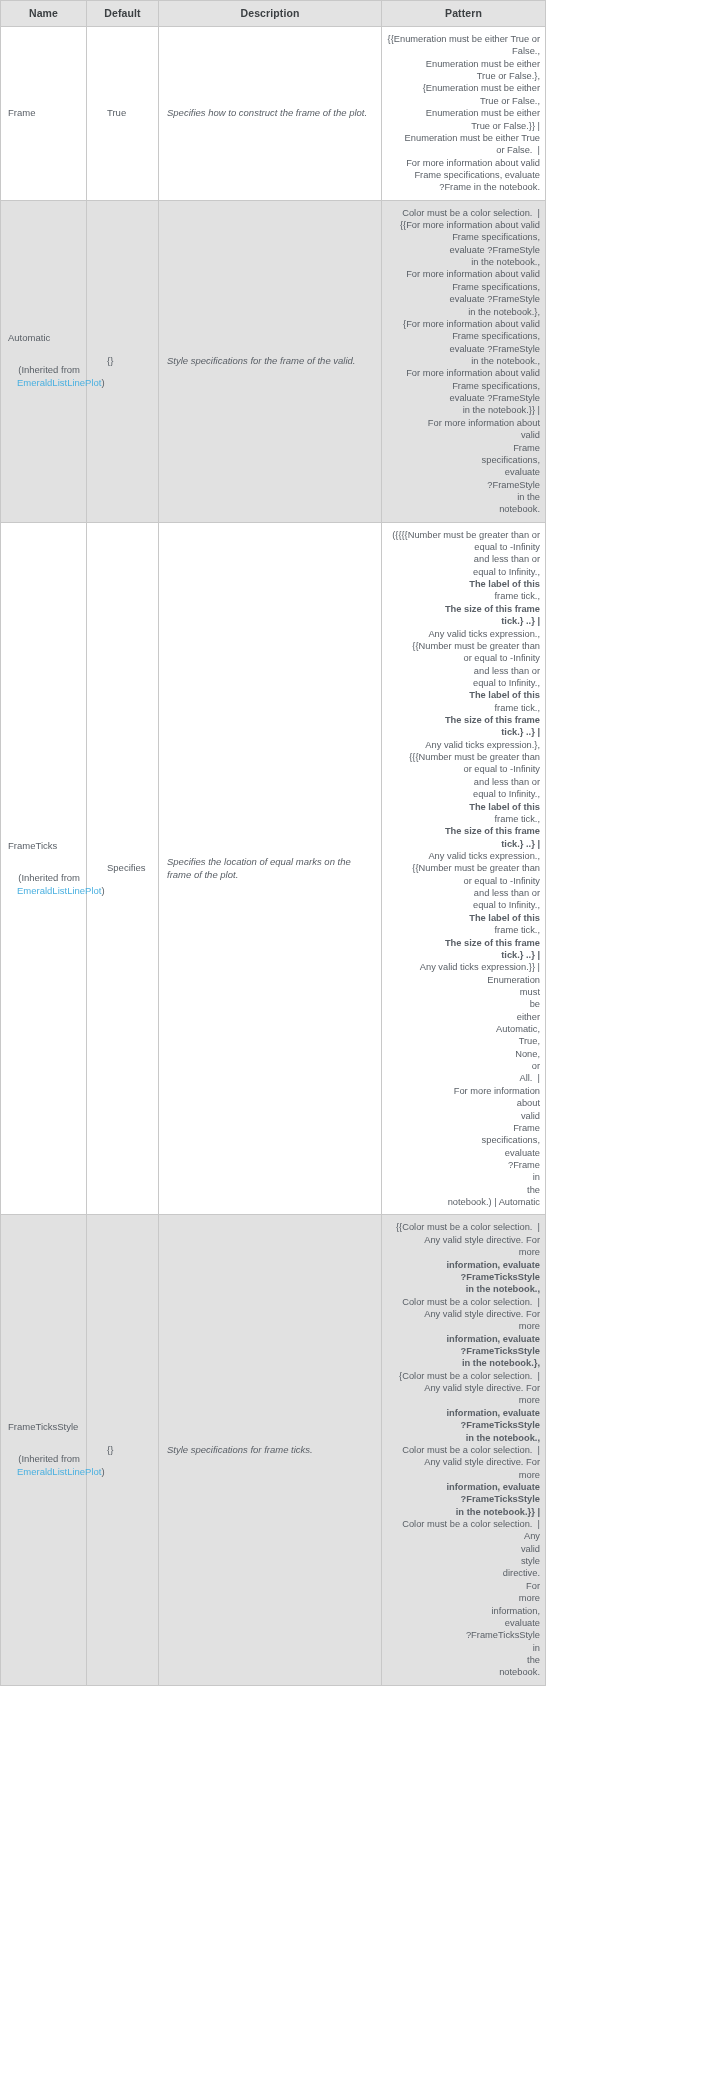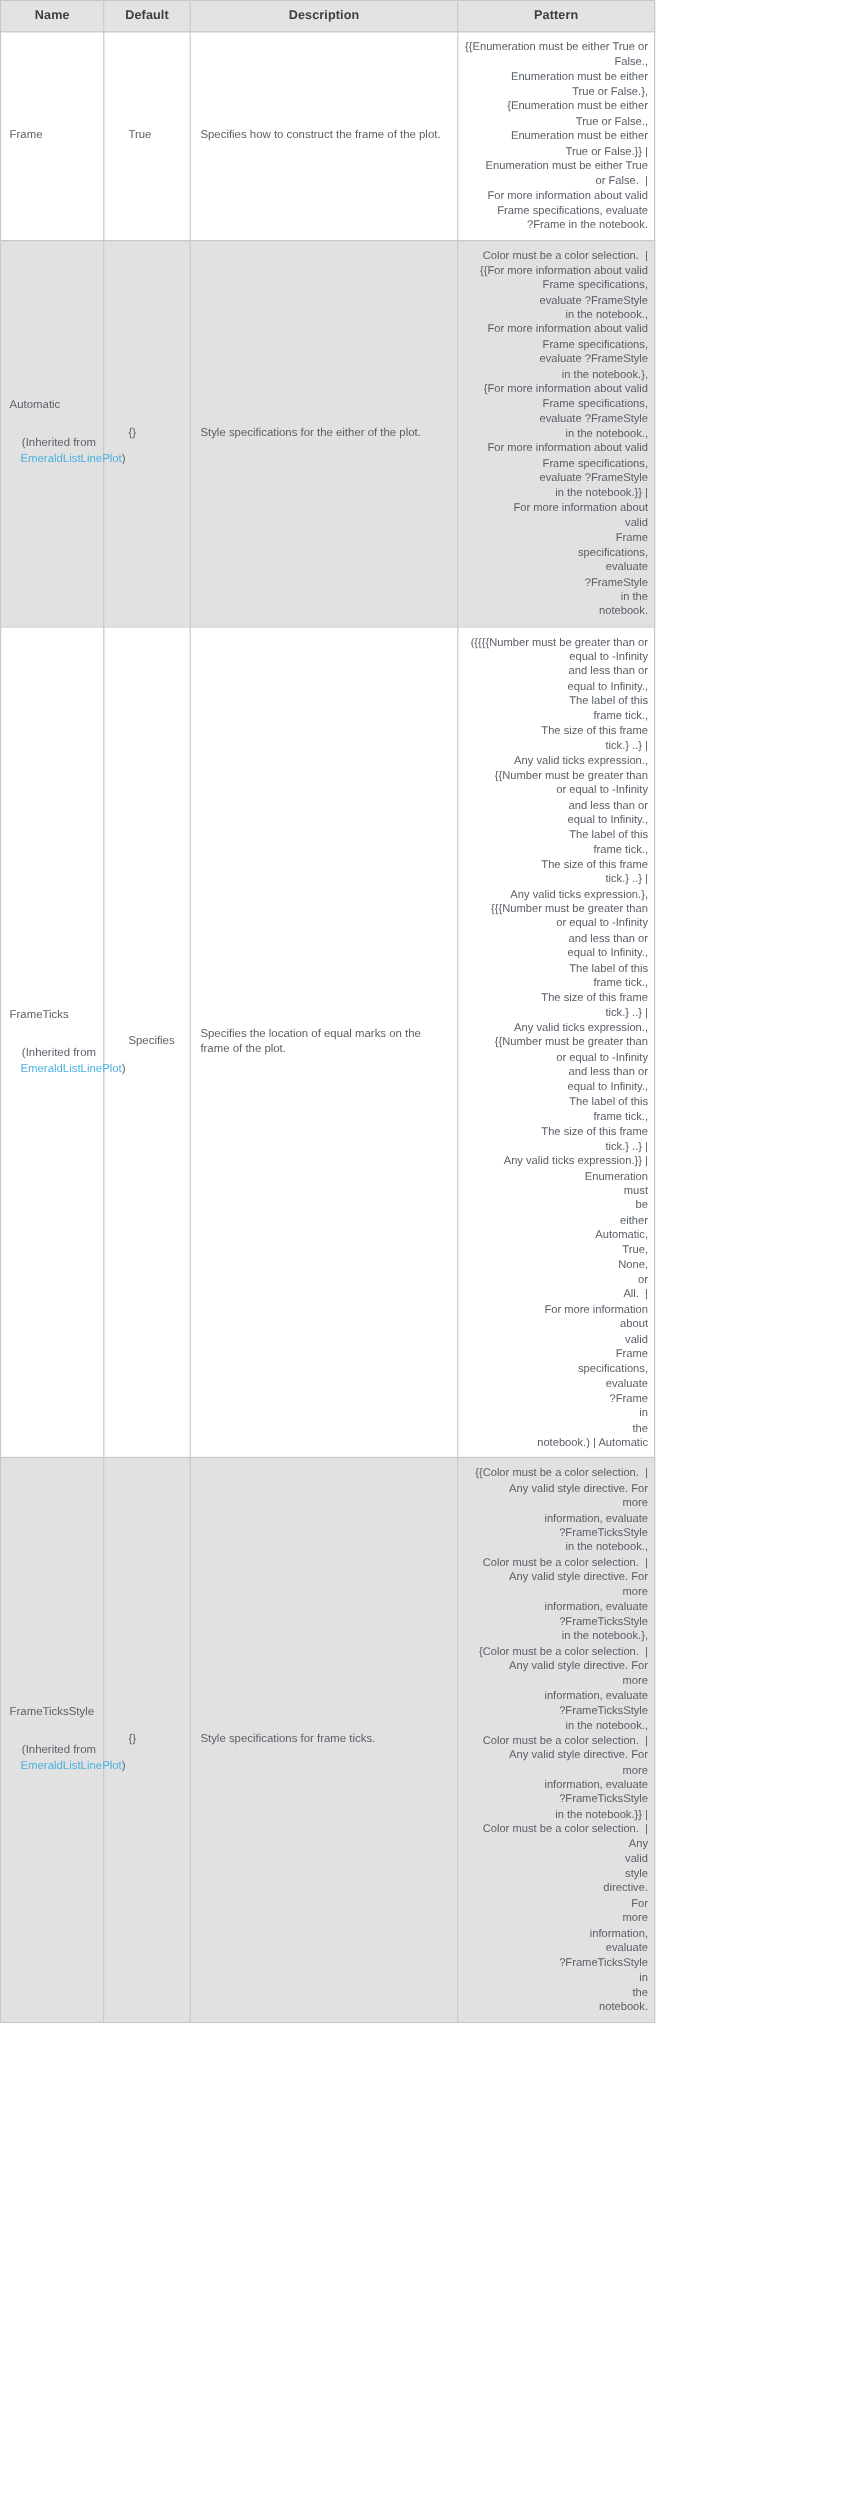--- a/index.html
+++ b/index.html
@@ -54,38 +54,38 @@
     padding-left: 9px;
     margin-top: 20px;
     line-height: 1.35;
     text-align: right;
   }
   .inherit a {
     color: #4ab0e0;
     text-decoration: none;
   }
   td.cell-default { padding-left: 20px; }
-  td.cell-desc { padding-left: 8px; }
+  td.cell-desc { padding-left: 8px; font-style: italic; }
 
   td.cell-pattern {
     padding: 6px 5px 6px 5px;
     text-align: center;
     vertical-align: top;
   }
   .pattern-block {
     font-size: 9.3px;
     line-height: 1.33;
     text-align: right;
     white-space: pre-wrap;
     word-break: break-word;
   }
   .pattern-line { display: block; }
   .ind0 { padding-left: 0; }
   .ind1 { padding-left: 14px; }
-  .ind2 { padding-left: 30px; }
+  .ind2 { padding-left: 30px; font-weight: bold; }
   .ind3 { padding-left: 46px; }
 </style>
 </head>
 <body>
 
 <table class="doc-table">
   <colgroup>
     <col class="c-name">
       <col class="c-default">
       <col class="c-desc">
@@ -109,21 +109,21 @@
         <td class="cell-pattern">
           <div class="pattern-block"><span class="pattern-line ind0">{{Enumeration must be either True or False.,</span><span class="pattern-line ind1">Enumeration must be either</span><span class="pattern-line ind1">True or False.},</span><span class="pattern-line ind1">{Enumeration must be either</span><span class="pattern-line ind1">True or False.,</span><span class="pattern-line ind1">Enumeration must be either</span><span class="pattern-line ind1">True or False.}} |</span><span class="pattern-line ind0">Enumeration must be either True</span><span class="pattern-line ind0">or False.  |</span><span class="pattern-line ind0">For more information about valid</span><span class="pattern-line ind0">Frame specifications, evaluate</span><span class="pattern-line ind0">?Frame in the notebook.</span></div>
         </td>
       </tr>
       <tr class="even">
         <td class="cell-name">
           <span class="param-name">Automatic</span>
           <span class="inherit">(Inherited from <a href="#">EmeraldListLinePlot</a>)</span>
         </td>
         <td class="cell-default">{}</td>
-        <td class="cell-desc">Style specifications for the either of the plot.</td>
+        <td class="cell-desc">Style specifications for the frame of the valid.</td>
         <td class="cell-pattern">
           <div class="pattern-block"><span class="pattern-line ind0">Color must be a color selection.  |</span><span class="pattern-line ind0">{{For more information about valid</span><span class="pattern-line ind1">Frame specifications,</span><span class="pattern-line ind1">evaluate ?FrameStyle</span><span class="pattern-line ind1">in the notebook.,</span><span class="pattern-line ind0">For more information about valid</span><span class="pattern-line ind1">Frame specifications,</span><span class="pattern-line ind1">evaluate ?FrameStyle</span><span class="pattern-line ind1">in the notebook.},</span><span class="pattern-line ind0">{For more information about valid</span><span class="pattern-line ind1">Frame specifications,</span><span class="pattern-line ind1">evaluate ?FrameStyle</span><span class="pattern-line ind1">in the notebook.,</span><span class="pattern-line ind0">For more information about valid</span><span class="pattern-line ind1">Frame specifications,</span><span class="pattern-line ind1">evaluate ?FrameStyle</span><span class="pattern-line ind1">in the notebook.}} |</span><span class="pattern-line ind0">For more information about</span><span class="pattern-line ind1">valid</span><span class="pattern-line ind1">Frame</span><span class="pattern-line ind1">specifications,</span><span class="pattern-line ind1">evaluate</span><span class="pattern-line ind1">?FrameStyle</span><span class="pattern-line ind1">in the</span><span class="pattern-line ind1">notebook.</span></div>
         </td>
       </tr>
       <tr class="odd">
         <td class="cell-name">
           <span class="param-name">FrameTicks</span>
           <span class="inherit">(Inherited from <a href="#">EmeraldListLinePlot</a>)</span>
         </td>
         <td class="cell-default">Specifies</td>

